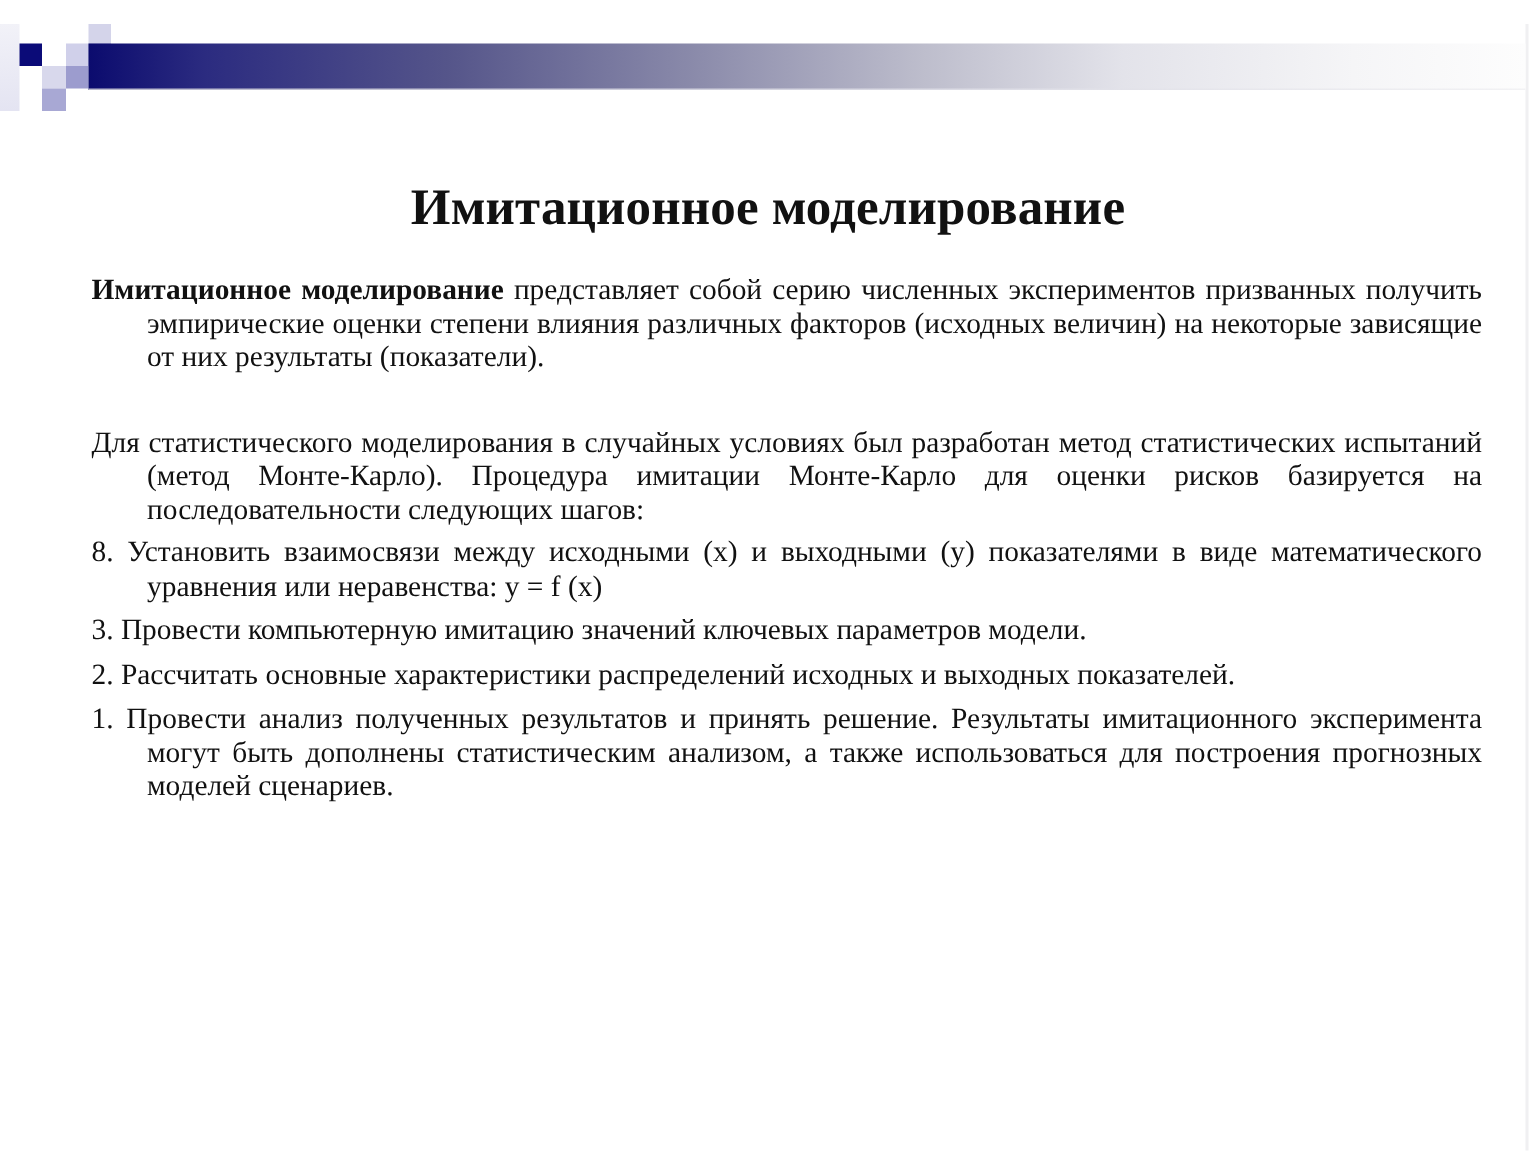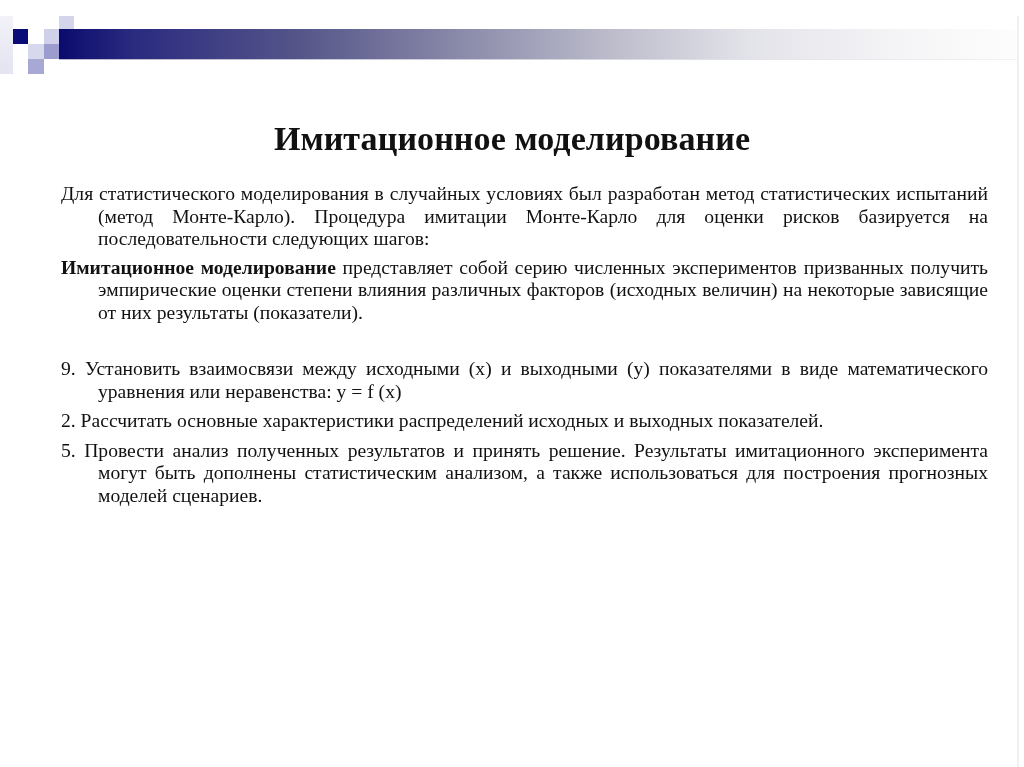--- a/index.html
+++ b/index.html
@@ -104,24 +104,25 @@
     <div class="sq" style="left:28px;top:28px;width:16px;height:15px;background:#d8d8ec;"></div>
     <div class="sq" style="left:44px;top:28px;width:15px;height:15px;background:#9c9cce;"></div>
     <div class="sq" style="left:28px;top:43px;width:16px;height:15px;background:#a8a8d4;"></div>
     <div class="bar"></div>
     <div class="bar-edge"></div>
   </div>
 
   <div class="title">Имитационное моделирование</div>
 
   <div class="body">
+    <p class="para p1"><span class="bold">Имитационное моделирование</span><span> представляет собой серию численных экспериментов призванных получить эмпирические оценки степени влияния различных факторов (исходных величин) на некоторые зависящие от них результаты (показатели).</span></p>
+
     <p class="para p2">Для статистического моделирования в случайных условиях был разработан метод статистических испытаний (метод Монте-Карло). Процедура имитации Монте-Карло для оценки рисков базируется на последовательности следующих шагов:</p>
 
-    <p class="para p1"><span class="bold">Имитационное моделирование</span><span> представляет собой серию численных экспериментов призванных получить эмпирические оценки степени влияния различных факторов (исходных величин) на некоторые зависящие от них результаты (показатели).</span></p>
-
     <div>
-      <p class="step">9. Установить взаимосвязи между исходными (x) и выходными (y) показателями в виде математического уравнения или неравенства: y = f (x)</p>
+      <p class="step">8. Установить взаимосвязи между исходными (x) и выходными (y) показателями в виде математического уравнения или неравенства: y = f (x)</p>
+      <p class="step">3. Провести компьютерную имитацию значений ключевых параметров модели.</p>
       <p class="step">2. Рассчитать основные характеристики распределений исходных и выходных показателей.</p>
-      <p class="step">5. Провести анализ полученных результатов и принять решение. Результаты имитационного эксперимента могут быть дополнены статистическим анализом, а также использоваться для построения прогнозных моделей сценариев.</p>
+      <p class="step">1. Провести анализ полученных результатов и принять решение. Результаты имитационного эксперимента могут быть дополнены статистическим анализом, а также использоваться для построения прогнозных моделей сценариев.</p>
     </div>
   </div>
 
 </div>
 
 </body></html>

